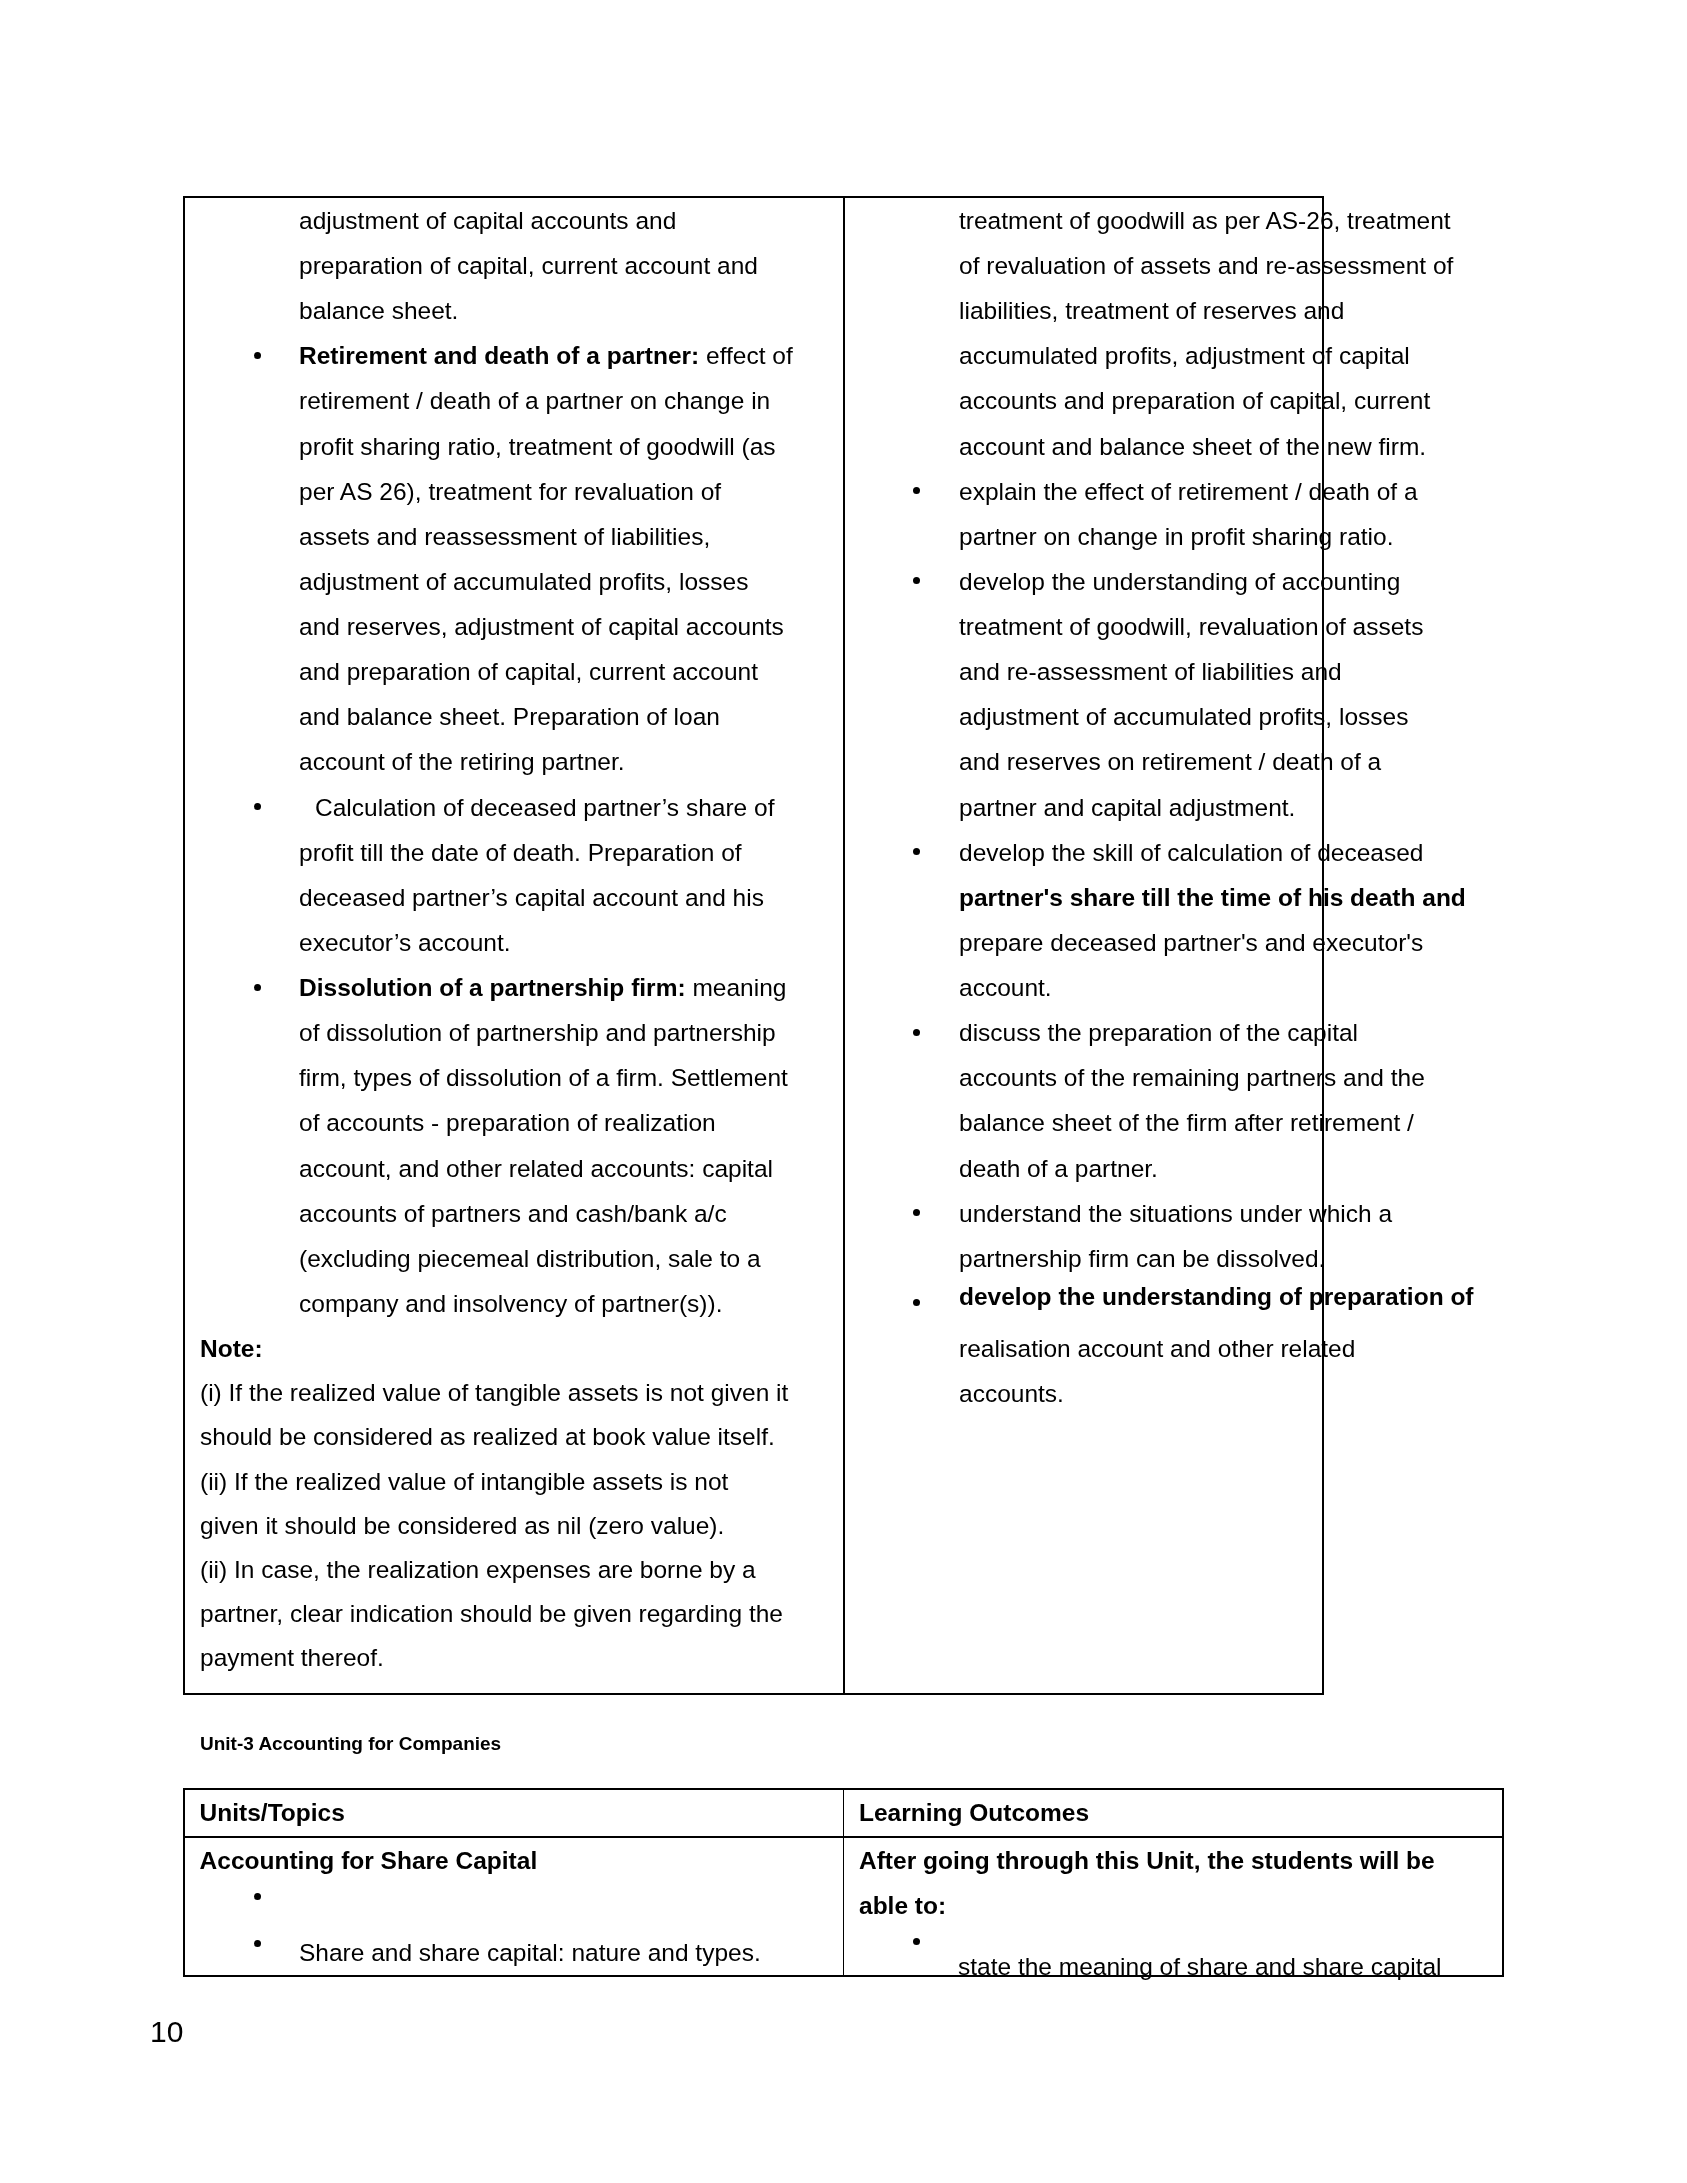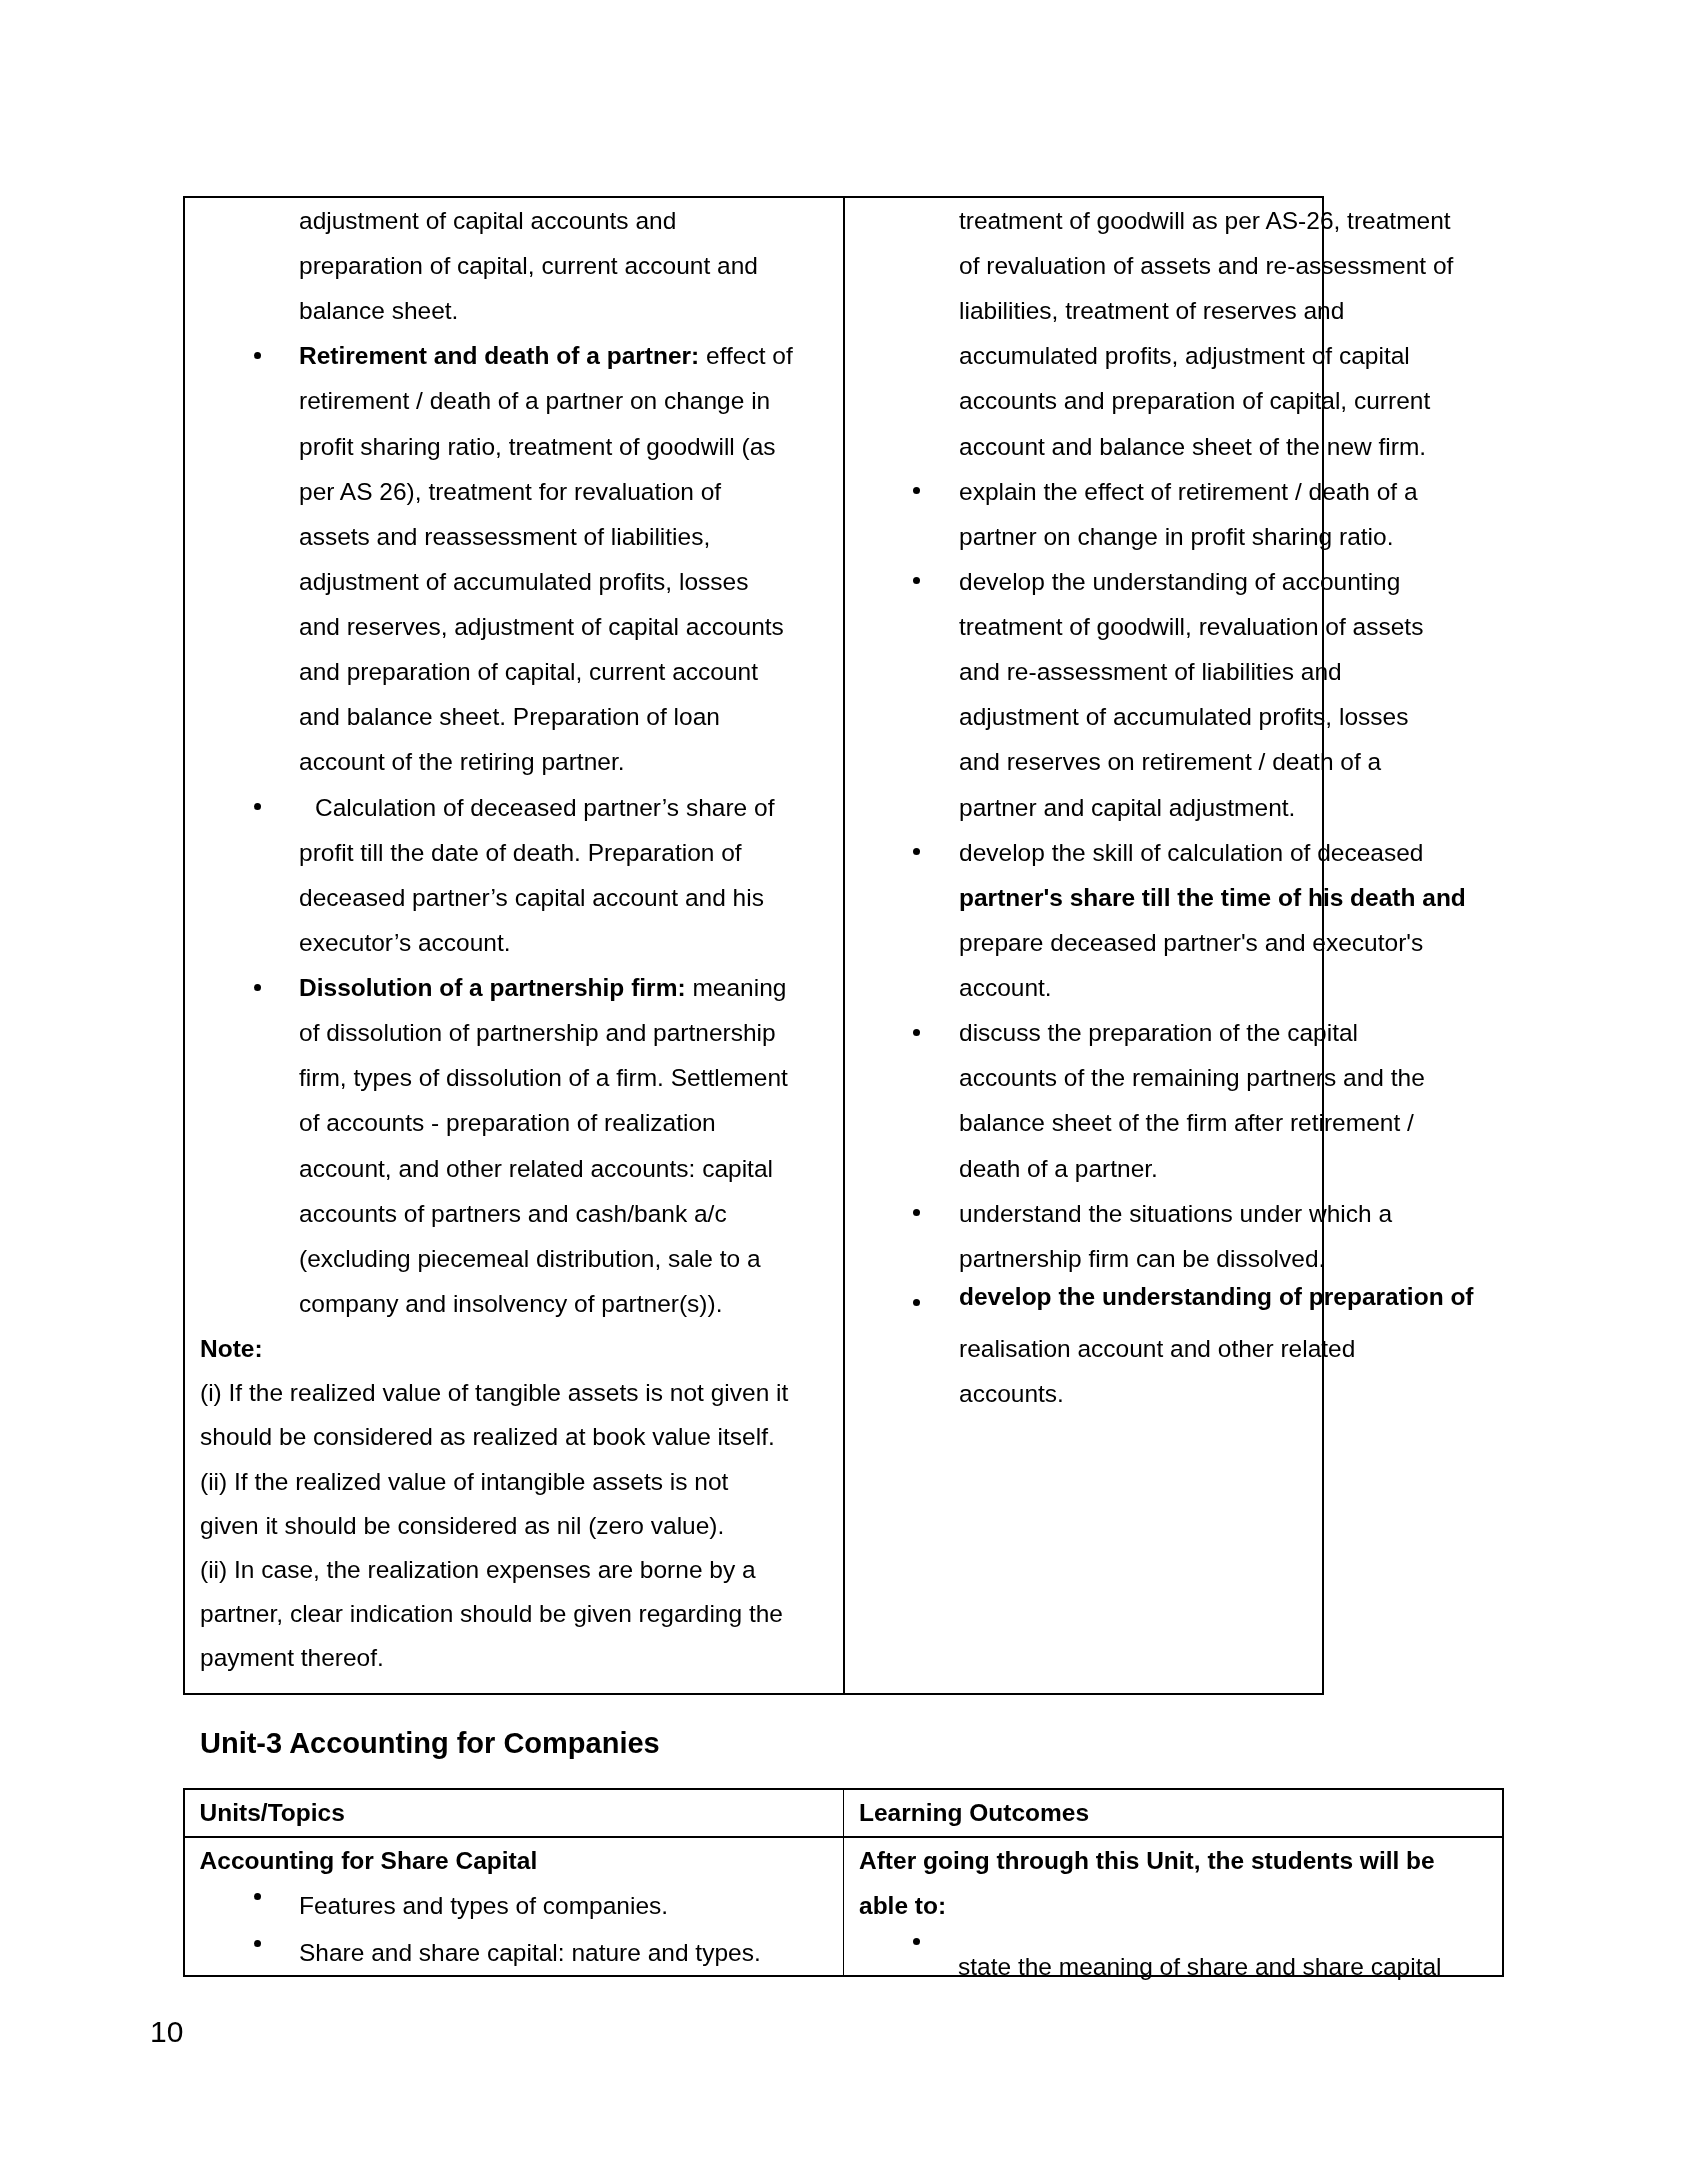--- a/index.html
+++ b/index.html
@@ -12,21 +12,21 @@
     border: 2px solid #000; box-sizing: border-box; display: grid;
     grid-template-columns: 660px 660px;
   }
   .tbl1 { top: 196px; height: 1499px; }
   .col { position: relative; box-sizing: border-box; }
   .col.left { border-right: 2px solid #000; }
   .lines { position: absolute; left: 0; right: 0; top: 0; }
   .ln { position: absolute; white-space: nowrap; line-height: 45px; height: 45px; }
   .b { font-weight: bold; }
   .bullet { position: absolute; width: 7.3px; height: 7.3px; border-radius: 50%; background: #000; }
-  .heading { position: absolute; left: 200px; top: 1727px; font-weight: bold; font-size: 29px; line-height: 33px; }
+  .heading { position: absolute; left: 200px; top: 1727px; font-weight: bold; font-size: 19px; line-height: 33px; }
   .tbl2 { position: absolute; left: 183px; top: 1788px; width: 1321px; height: 189px; border: 2px solid #000; box-sizing: border-box; }
   .tbl2 .hdr { position: absolute; left: 0; right: 0; top: 0; height: 46px; border-bottom: 2px solid #000; }
   .tbl2 .vdiv { position: absolute; left: 658px; top: 0; bottom: 0; border-left: 1.3px solid #000; }
   .pagenum { position: absolute; left: 150px; top: 2013px; font-size: 30px; line-height: 37px; }
 </style>
 </head>
 <body>
 
 <div class="tbl tbl1">
   <div class="col left">
@@ -111,21 +111,20 @@
 <div class="heading">Unit-3 Accounting for Companies</div>
 
 <div class="tbl2">
   <div class="hdr"></div>
   <div class="vdiv"></div>
   <div class="ln b" style="left:14.6px; top:0px;">Units/Topics</div>
   <div class="ln b" style="left:674px; top:0px;">Learning Outcomes</div>
 
   <div class="ln b" style="left:14.6px; top:48px;">Accounting for Share Capital</div>
   <span class="bullet" style="left:69px; top:103px;"></span>
-  <div class="ln" style="left:114px; top:93px;">Features and types of companies.</div>
   <span class="bullet" style="left:69px; top:150px;"></span>
   <div class="ln" style="left:114px; top:140px;">Share and share capital: nature and types.</div>
 
   <div class="ln b" style="left:674px; top:48px;">After going through this Unit, the students will be</div>
   <div class="ln b" style="left:674px; top:93px;">able to:</div>
   <span class="bullet" style="left:728px; top:148px;"></span>
   <div class="ln" style="left:773px; top:154px;">state the meaning of share and share capital</div>
 </div>
 
 <div class="pagenum">10</div>

